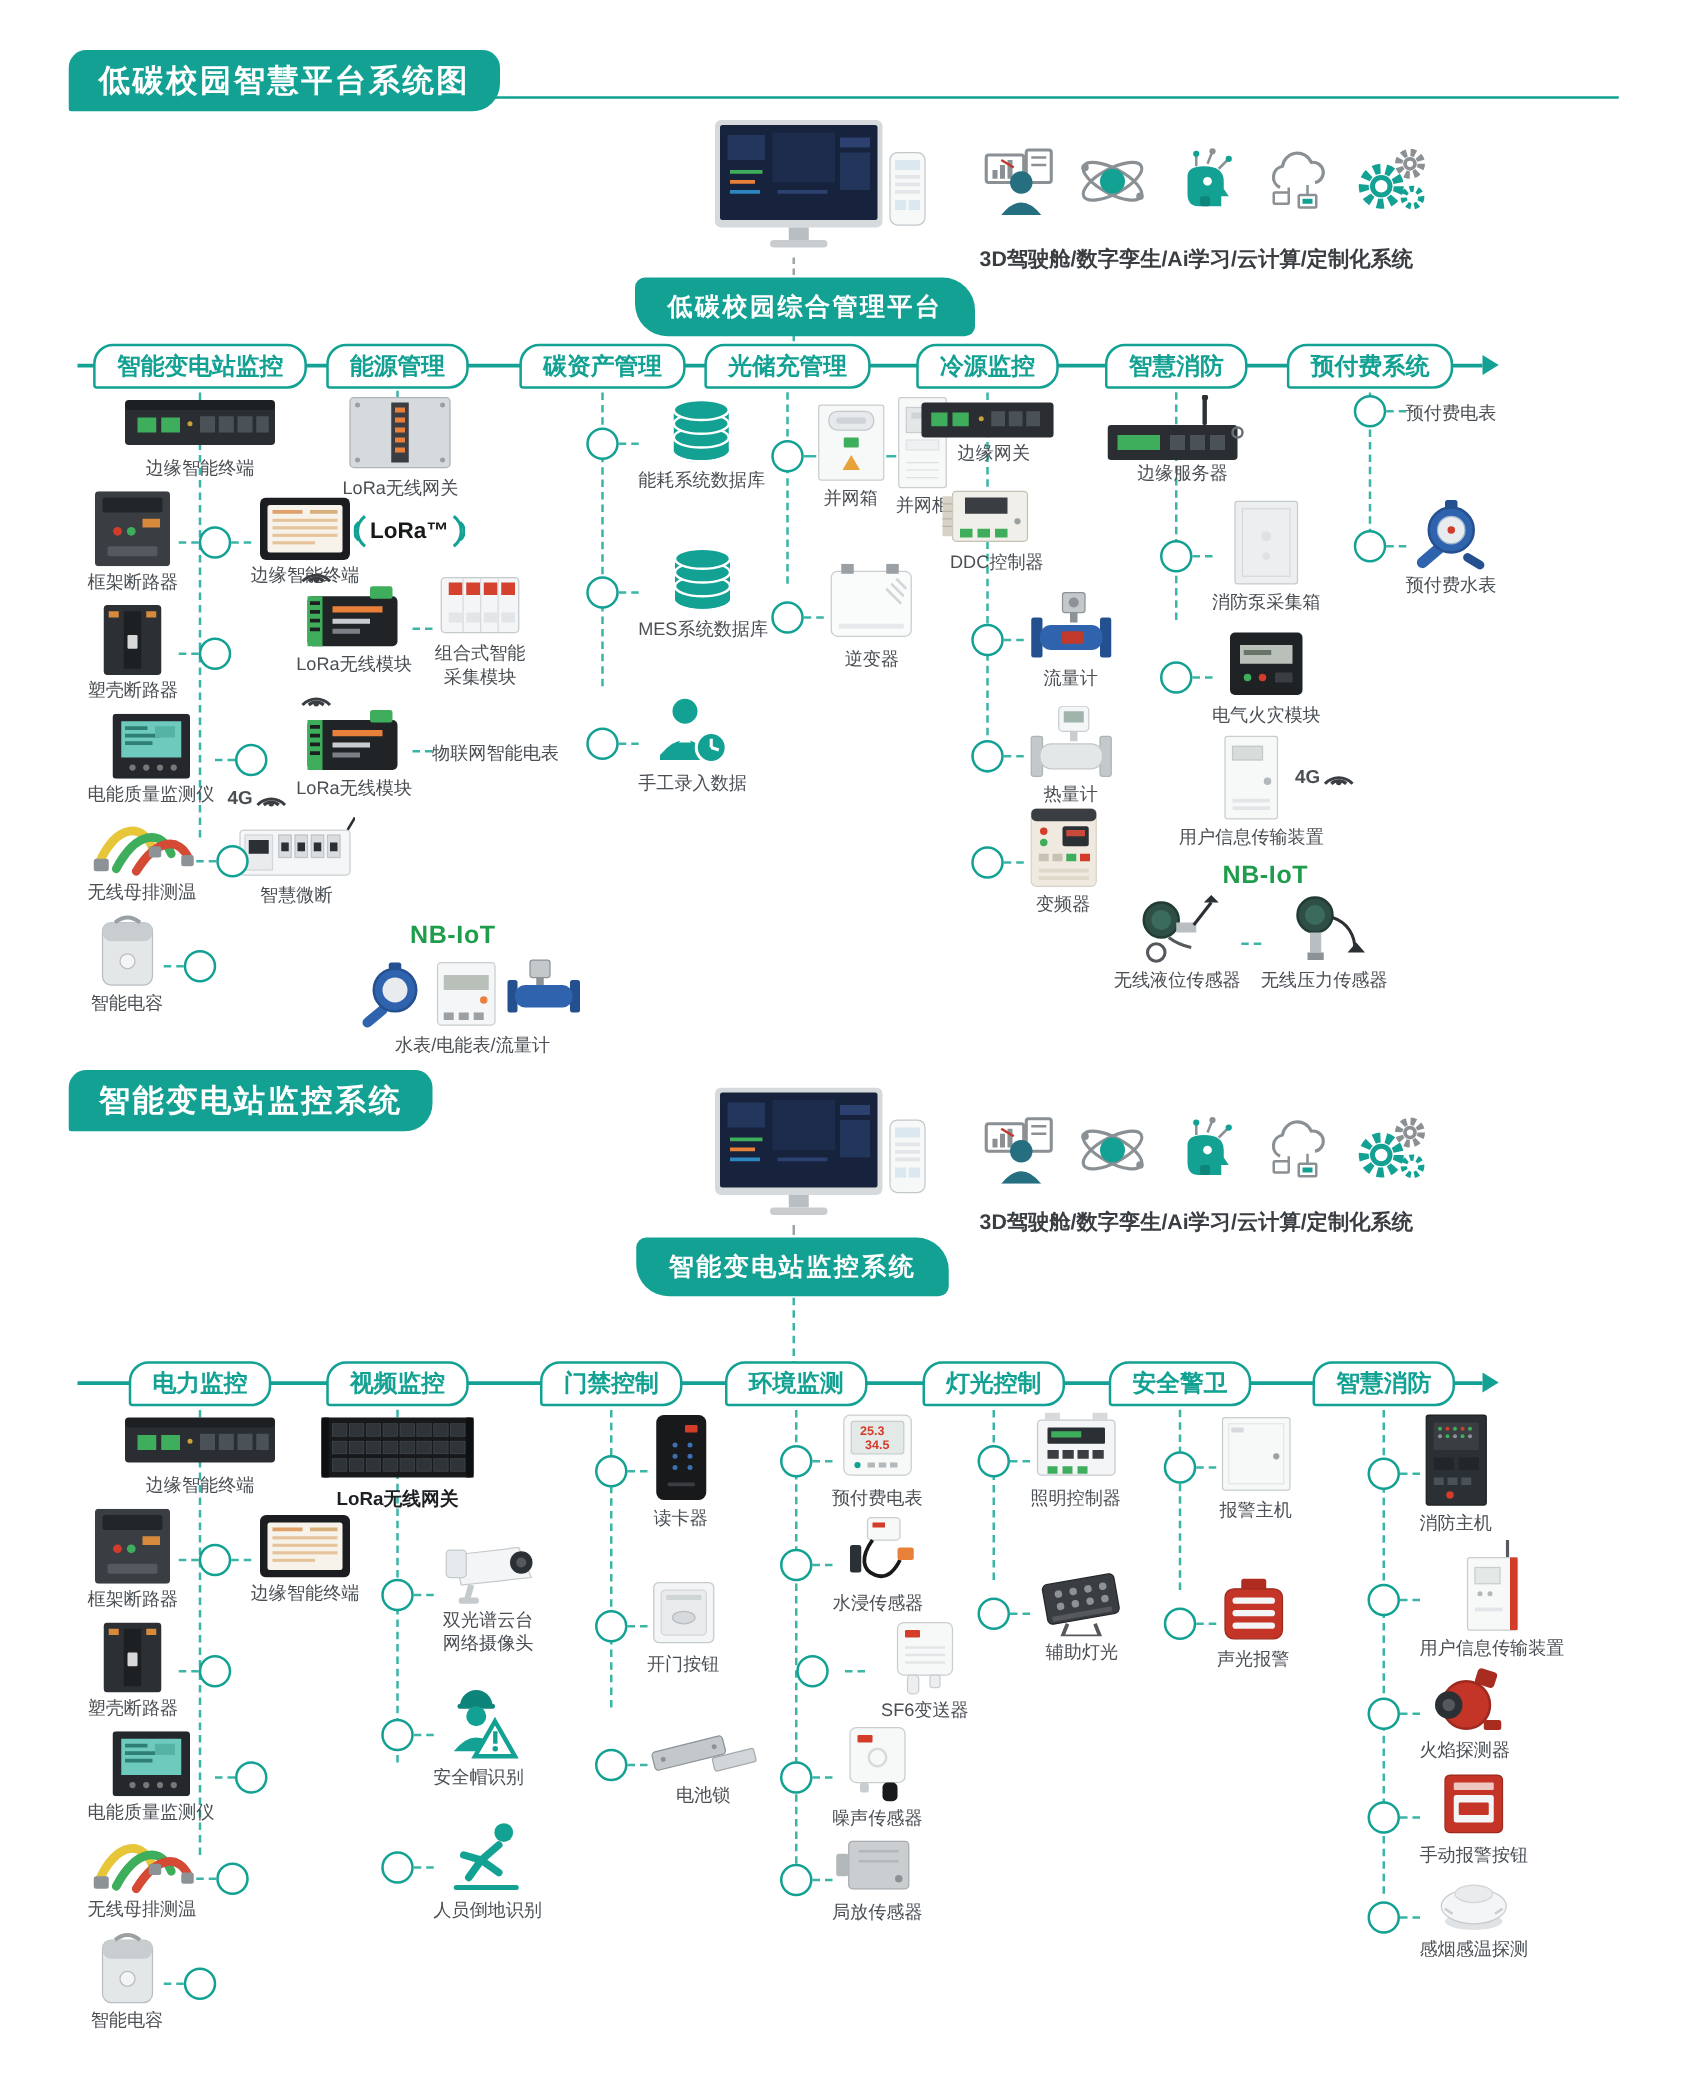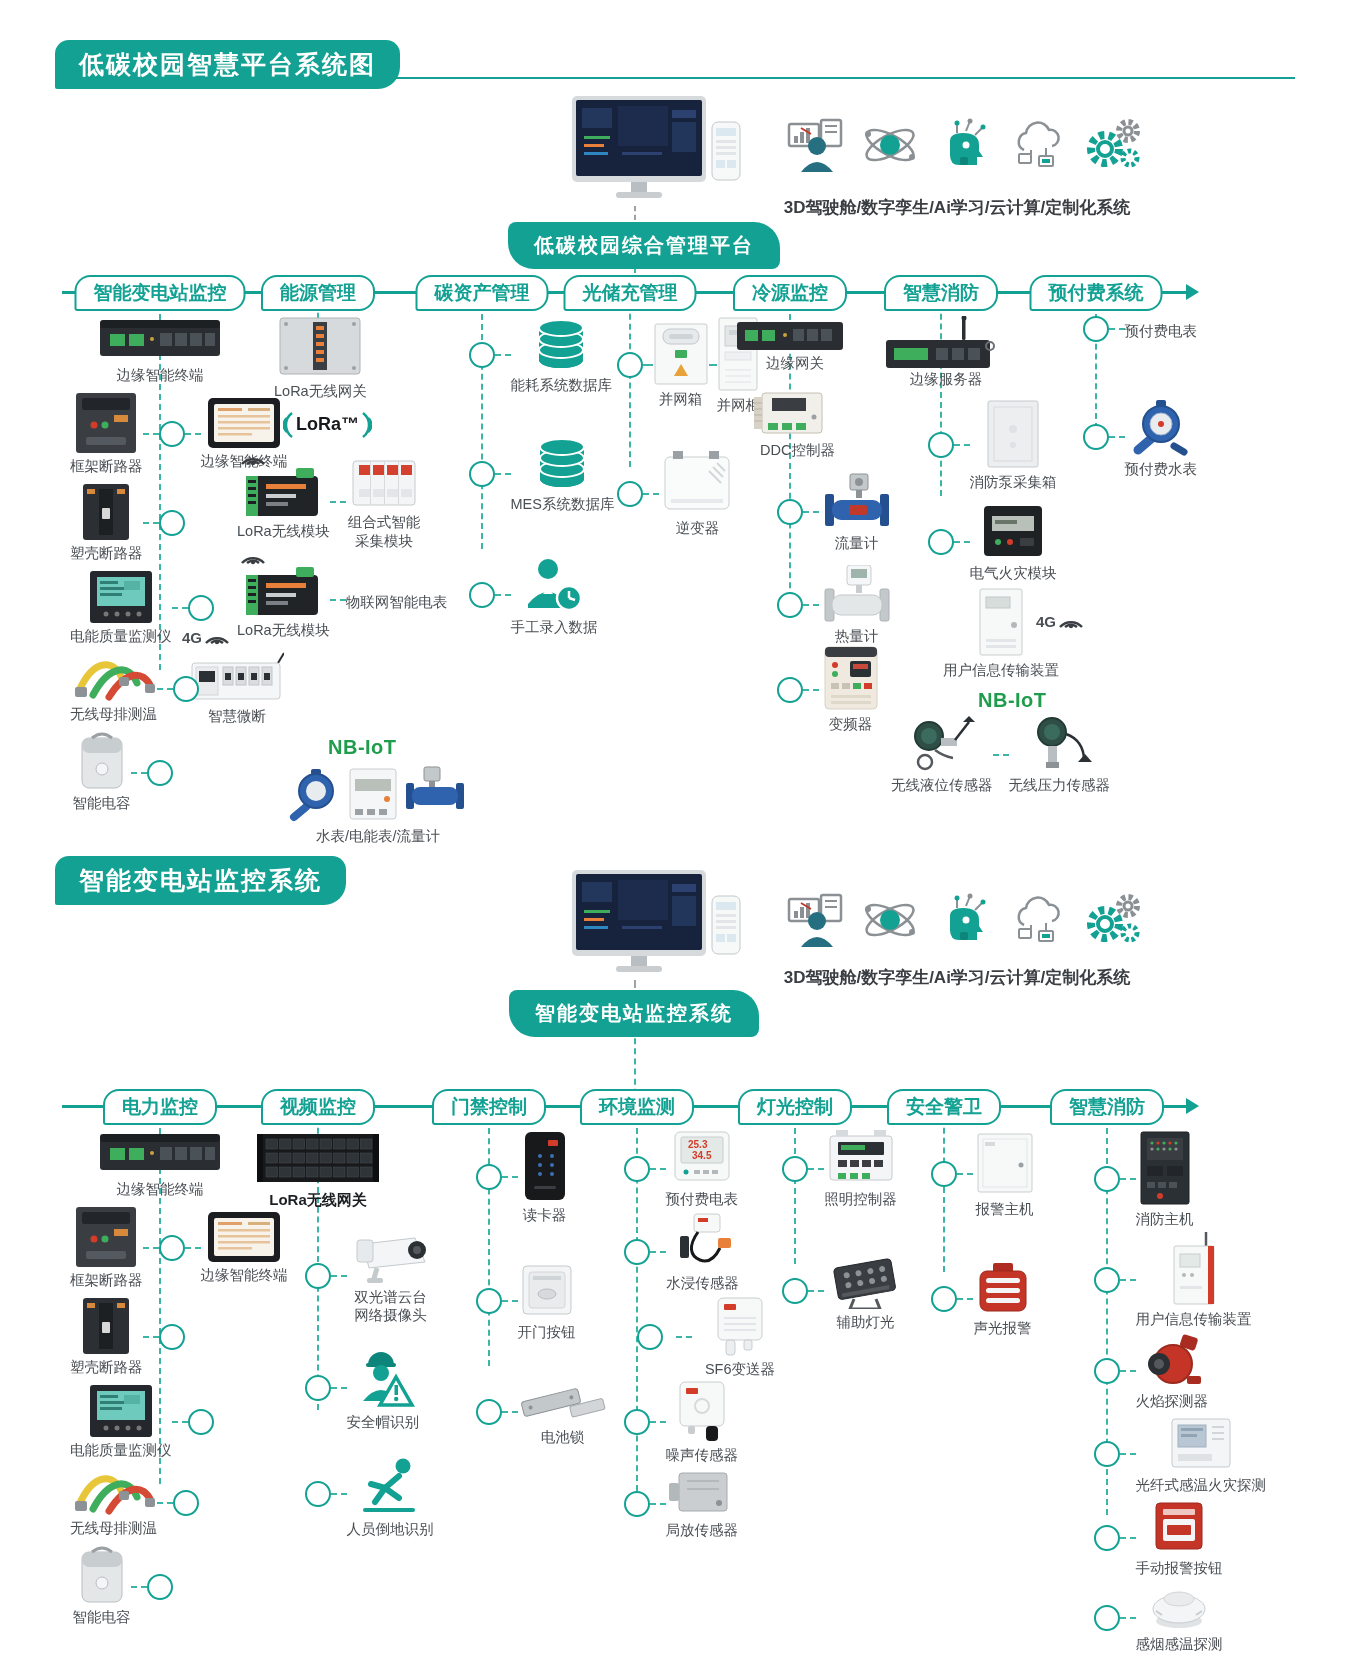--- a/index.html
+++ b/index.html
@@ -1427,40 +1427,20 @@
             </div>
             <div class="lbl">火焰探测器</div>
           </div>
         </div>
         <div class="row" style="margin-bottom: 3px;">
           <div class="spacer" style="width: 53.5px;"></div>
           <div class="circ"></div>
           <div class="dash" style="width: 16px;"></div>
           <div class="item">
             <div class="fig">
-              <svg width="74" height="58" viewBox="0 0 74 58" xmlns="http://www.w3.org/2000/svg">
-                <rect x="8" y="5" width="58" height="48" rx="3" fill="#f4f5f6" stroke="#c5cacd"></rect>
-                <rect x="14" y="11" width="28" height="22" fill="#b9c7d4" stroke="#9fb0c0"></rect>
-                <rect x="17" y="14" width="22" height="3" fill="#8fa5b6"></rect>
-                <rect x="17" y="20" width="16" height="3" fill="#8fa5b6"></rect>
-                <line x1="48" y1="13" x2="60" y2="13" stroke="#d3d6d8" stroke-width="2"></line>
-                <line x1="48" y1="19" x2="60" y2="19" stroke="#d3d6d8" stroke-width="2"></line>
-                <line x1="48" y1="25" x2="60" y2="25" stroke="#d3d6d8" stroke-width="2"></line>
-                <rect x="14" y="40" width="34" height="7" fill="#dfe2e4"></rect>
-              </svg>
-            </div>
-            <div class="lbl">光纤式感温火灾探测</div>
-          </div>
-        </div>
-        <div class="row" style="margin-bottom: 3px;">
-          <div class="spacer" style="width: 53.5px;"></div>
-          <div class="circ"></div>
-          <div class="dash" style="width: 16px;"></div>
-          <div class="item">
-            <div class="fig">
               <svg width="58" height="58" viewBox="0 0 58 58" xmlns="http://www.w3.org/2000/svg">
                 <rect x="6" y="6" width="46" height="46" rx="4" fill="#c43527" stroke="#9c2a1f"></rect>
                 <rect x="13" y="12" width="32" height="6" rx="1" fill="#efc7c2"></rect>
                 <rect x="13" y="22" width="32" height="22" rx="2" fill="#f4f5f6"></rect>
                 <rect x="17" y="28" width="24" height="10" rx="1" fill="#c43527"></rect>
               </svg>
             </div>
             <div class="lbl">手动报警按钮</div>
           </div>
         </div>

